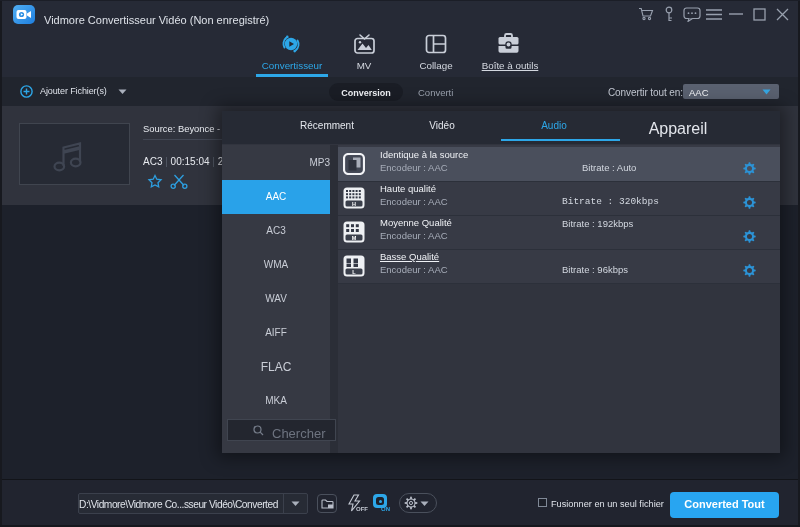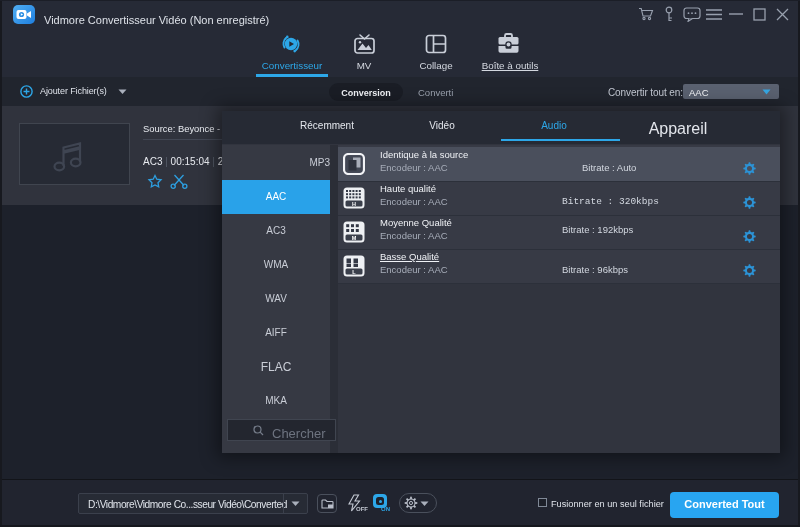--- a/index.html
+++ b/index.html
@@ -162,21 +162,21 @@
 <div class="abs" style="left:338px;top:283px;width:442px;height:1px;background:#2c303a;"></div>
 
 <div class="abs" style="left:380px;top:149px;font-size:9.5px;color:#f0f2f6;">Identique à la source</div>
 <div class="abs" style="left:380px;top:162px;font-size:9.5px;color:#a7adb9;">Encodeur : AAC</div>
 <div class="abs" style="left:562px;top:162px;font-size:9.5px;color:#d3d8e0;margin-left:20px;">Bitrate : Auto</div>
 <div class="abs" style="left:380px;top:183px;font-size:9.5px;color:#f0f2f6;">Haute qualité</div>
 <div class="abs" style="left:380px;top:196px;font-size:9.5px;color:#a7adb9;">Encodeur : AAC</div>
 <div class="abs" style="left:562px;top:196px;font-size:9.5px;color:#d3d8e0;font-family:Liberation Mono, monospace;">Bitrate : 320kbps</div>
 <div class="abs" style="left:380px;top:217px;font-size:9.5px;color:#f0f2f6;">Moyenne Qualité</div>
 <div class="abs" style="left:380px;top:230px;font-size:9.5px;color:#a7adb9;">Encodeur : AAC</div>
-<div class="abs" style="left:562px;top:224px;font-size:9.5px;color:#d3d8e0;">Bitrate : 192kbps</div>
+<div class="abs" style="left:562px;top:218px;font-size:9.5px;color:#d3d8e0;">Bitrate : 192kbps</div>
 <div class="abs" style="left:380px;top:251px;font-size:9.5px;color:#f0f2f6;text-decoration:underline;">Basse Qualité</div>
 <div class="abs" style="left:380px;top:264px;font-size:9.5px;color:#a7adb9;">Encodeur : AAC</div>
 <div class="abs" style="left:562px;top:264px;font-size:9.5px;color:#d3d8e0;">Bitrate : 96kbps</div>
 
 <svg class="abs" style="left:343px;top:153px;" width="22" height="22" viewBox="0 0 22 22">
   <rect x="2.5" y="2.5" width="17" height="17" rx="3" fill="#424754"></rect>
   <rect x="1" y="1" width="20" height="20" rx="4.5" fill="none" stroke="#f2f3f6" stroke-width="2.2"></rect>
   <rect x="10" y="4.5" width="7.5" height="10" fill="#a8adb8"></rect>
   <rect x="5.5" y="7" width="8" height="10.5" fill="#2e323d"></rect>
 </svg>
@@ -308,21 +308,21 @@
         <rect x="6.8" y="0.4" width="2.4" height="3.2" rx="0.8"></rect>
         <rect x="6.8" y="12.4" width="2.4" height="3.2" rx="0.8"></rect>
       </g>
     </g>
   <circle cx="8" cy="8" r="4.4" fill="none" stroke="#2c93d6" stroke-width="2.6"></circle>
 </svg>
 
 <div class="abs" style="left:0;top:479px;width:800px;height:48px;background:#21242f;border-top:1px solid #121419;"></div>
 <div class="abs" style="left:23px;top:528px;font-size:9px;color:#c3c8d2;padding-left:24px;">Enregistrer:</div>
 <div class="abs" style="left:78px;top:493px;width:230px;height:21px;background:#272b35;border:1px solid #3b404c;border-radius:2px;"></div>
-<div class="abs" style="left:88px;top:499px;font-size:10.2px;letter-spacing:-0.45px;color:#dfe3ea;">D:\Vidmore\Vidmore Co...sseur Vidéo\Converted</div>
+<div class="abs" style="left:79px;top:499px;font-size:10.2px;letter-spacing:-0.45px;color:#dfe3ea;">D:\Vidmore\Vidmore Co...sseur Vidéo\Converted</div>
 <div class="abs" style="left:283px;top:494px;width:1px;height:19px;background:#3b404c;"></div>
 <svg class="abs" style="left:291px;top:501px;" width="9" height="6" viewBox="0 0 9 6">
     <path d="M0.5 0.5 L4.5 5 L8.5 0.5 Z" fill="#aab0bc"></path>
   </svg>
 
 <div class="abs" style="left:317px;top:494px;width:20px;height:19px;border:1px solid #4a505c;border-radius:4px;"></div>
 <svg class="abs" style="left:321px;top:499px;" width="13" height="10" viewBox="0 0 13 10" fill="none" stroke="#b9bec9" stroke-width="1.1">
   <path d="M1 9 V1.8 A0.8 0.8 0 0 1 1.8 1 H4.5 L6 2.5 H11.2 A0.8 0.8 0 0 1 12 3.3 V9 Z"></path>
   <rect x="7" y="5.5" width="5" height="3.5" fill="#b9bec9" stroke="none"></rect>
 </svg>

